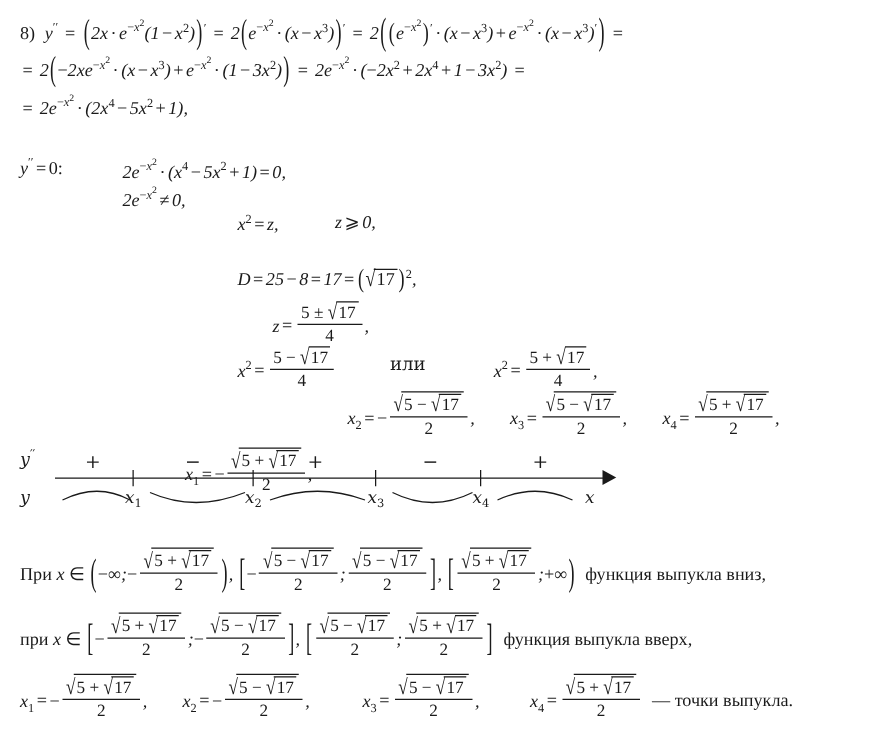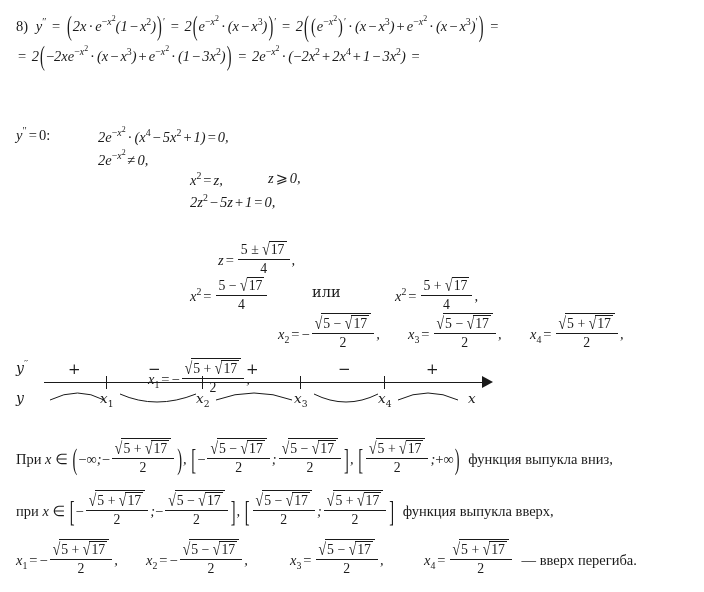--- a/index.html
+++ b/index.html
@@ -200,44 +200,48 @@
   </div>
 
   <div class="line m" style="left:16px; top:44px;">
     <span class="op">=</span>
     2<span class="pbig">(</span><span class="num">−</span>2xe<span class="sup"><span class="num">−</span>x<span class="supn" style="font-size:0.8em;">2</span></span><span class="op">·</span>(x<span class="op">−</span>x<span class="supn">3</span>)<span class="op">+</span>e<span class="sup"><span class="num">−</span>x<span class="supn" style="font-size:0.8em;">2</span></span><span class="op">·</span>(1<span class="op">−</span>3x<span class="supn">2</span>)<span class="pbig">)</span>
     <span class="op">=</span>
     2e<span class="sup"><span class="num">−</span>x<span class="supn" style="font-size:0.8em;">2</span></span><span class="op">·</span>(<span class="num">−</span>2x<span class="supn">2</span><span class="op">+</span>2x<span class="supn">4</span><span class="op">+</span>1<span class="op">−</span>3x<span class="supn">2</span>)
     <span class="op">=</span>
   </div>
 
+  <div class="line m" style="left:16px; top:74px;">
+    <span class="op">=</span>
+    2e<span class="sup"><span class="num">−</span>x<span class="supn" style="font-size:0.8em;">2</span></span><span class="op">·</span>(2x<span class="supn">4</span><span class="op">−</span>5x<span class="supn">2</span><span class="op">+</span>1),
+  </div>
 
   <div class="line m" style="left:16px; top:125px;">
     y<span class="supn">′′</span><span class="op">=</span><span class="num">0</span><span class="num">:</span>
   </div>
 
   <div class="line m" style="left:98px; top:125px;">
     2e<span class="sup"><span class="num">−</span>x<span class="supn" style="font-size:0.8em;">2</span></span><span class="op">·</span>(x<span class="supn">4</span><span class="op">−</span>5x<span class="supn">2</span><span class="op">+</span>1)<span class="op">=</span>0,
   </div>
 
   <div class="line m" style="left:98px; top:148px;">
     2e<span class="sup"><span class="num">−</span>x<span class="supn" style="font-size:0.8em;">2</span></span><span class="op">≠</span>0,
   </div>
 
   <div class="line m" style="left:190px; top:170px;">
     x<span class="supn">2</span><span class="op">=</span>z,
   </div>
   <div class="line m" style="left:268px; top:170px;">
     z<span class="op">⩾</span>0,
   </div>
 
-  <div class="line m" style="left:190px; top:192px;">
-    2z<span class="supn">2</span><span class="op">−</span>5z<span class="op">+</span>1<span class="op">=</span>0,
-  </div>
-
+
+  <div class="line m" style="left:190px; top:214px;">
+    D<span class="op">=</span>25<span class="op">−</span>8<span class="op">=</span>17<span class="op">=</span><span class="pmid">(</span><span class="sqrt"><span class="radsign">√</span><span class="radicand">17</span></span><span class="pmid">)</span><span class="supn">2</span>,
+  </div>
 
   <div class="line m" style="left:218px; top:240px;">
     z<span class="op">=</span><span class="frac"><span class="fnum">5 ± <span class="sqrt"><span class="radsign">√</span><span class="radicand">17</span></span></span><span class="fden">4</span></span>,
   </div>
 
   <div class="line m" style="left:190px; top:276px;">
     x<span class="supn">2</span><span class="op">=</span><span class="frac"><span class="fnum">5 − <span class="sqrt"><span class="radsign">√</span><span class="radicand">17</span></span></span><span class="fden">4</span></span>
   </div>
   <div class="line" style="left:312px; top:284px; font-style:normal;">или</div>
   <div class="line m" style="left:372px; top:276px;margin-left:23px;">
@@ -308,16 +312,16 @@
     x<span class="sub">1</span><span class="op">=</span><span class="num">−</span><span class="frac"><span class="fnum"><span class="sqrt"><span class="radsign">√</span><span class="radicand">5 + <span class="sqrt"><span class="radsign">√</span><span class="radicand">17</span></span></span></span></span><span class="fden">2</span></span>,
   </div>
   <div class="line m" style="left:146px; top:538px;">
     x<span class="sub">2</span><span class="op">=</span><span class="num">−</span><span class="frac"><span class="fnum"><span class="sqrt"><span class="radsign">√</span><span class="radicand">5 − <span class="sqrt"><span class="radsign">√</span><span class="radicand">17</span></span></span></span></span><span class="fden">2</span></span>,
   </div>
   <div class="line m" style="left:290px; top:538px;">
     x<span class="sub">3</span><span class="op">=</span><span class="frac"><span class="fnum"><span class="sqrt"><span class="radsign">√</span><span class="radicand">5 − <span class="sqrt"><span class="radsign">√</span><span class="radicand">17</span></span></span></span></span><span class="fden">2</span></span>,
   </div>
   <div class="line m" style="left:424px; top:538px;">
     x<span class="sub">4</span><span class="op">=</span><span class="frac"><span class="fnum"><span class="sqrt"><span class="radsign">√</span><span class="radicand">5 + <span class="sqrt"><span class="radsign">√</span><span class="radicand">17</span></span></span></span></span><span class="fden">2</span></span>
-    <span class="up" style="padding-left:4px;">— вверх перегиба.</span>
+    <span class="up" style="padding-left:4px;">— точки выпукла.</span>
   </div>
 
 </div>
 
 </body></html>

